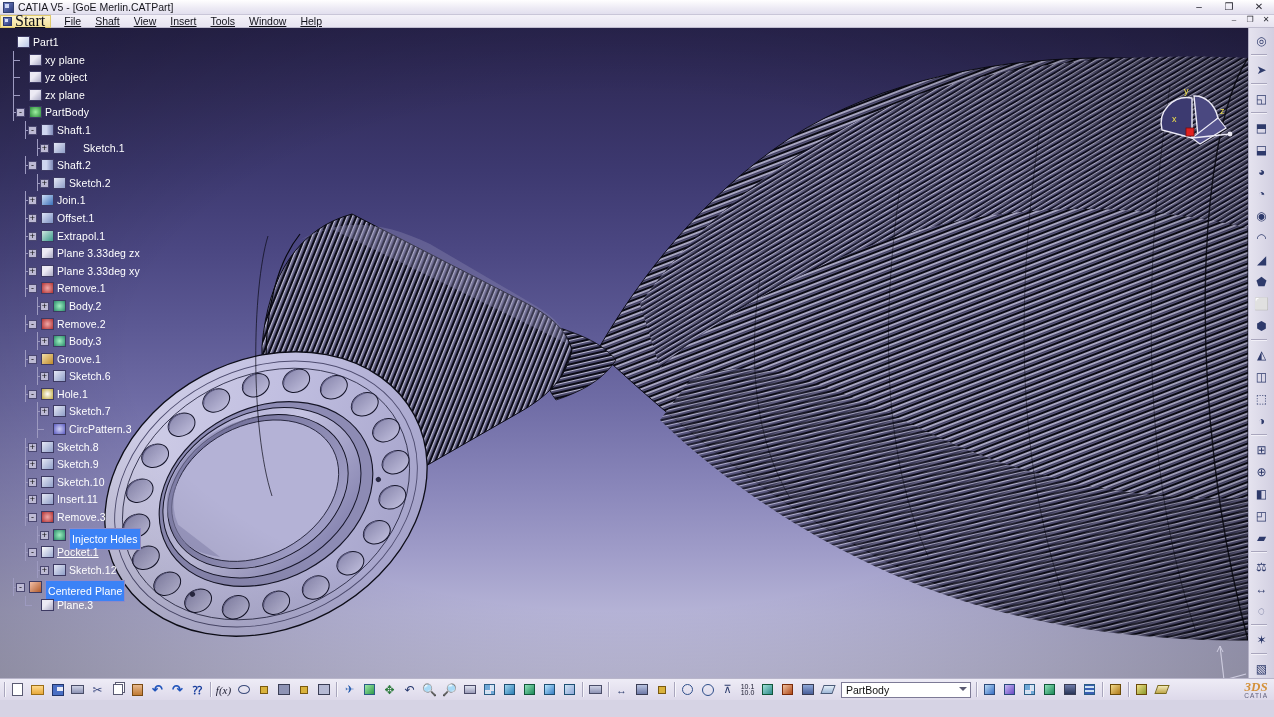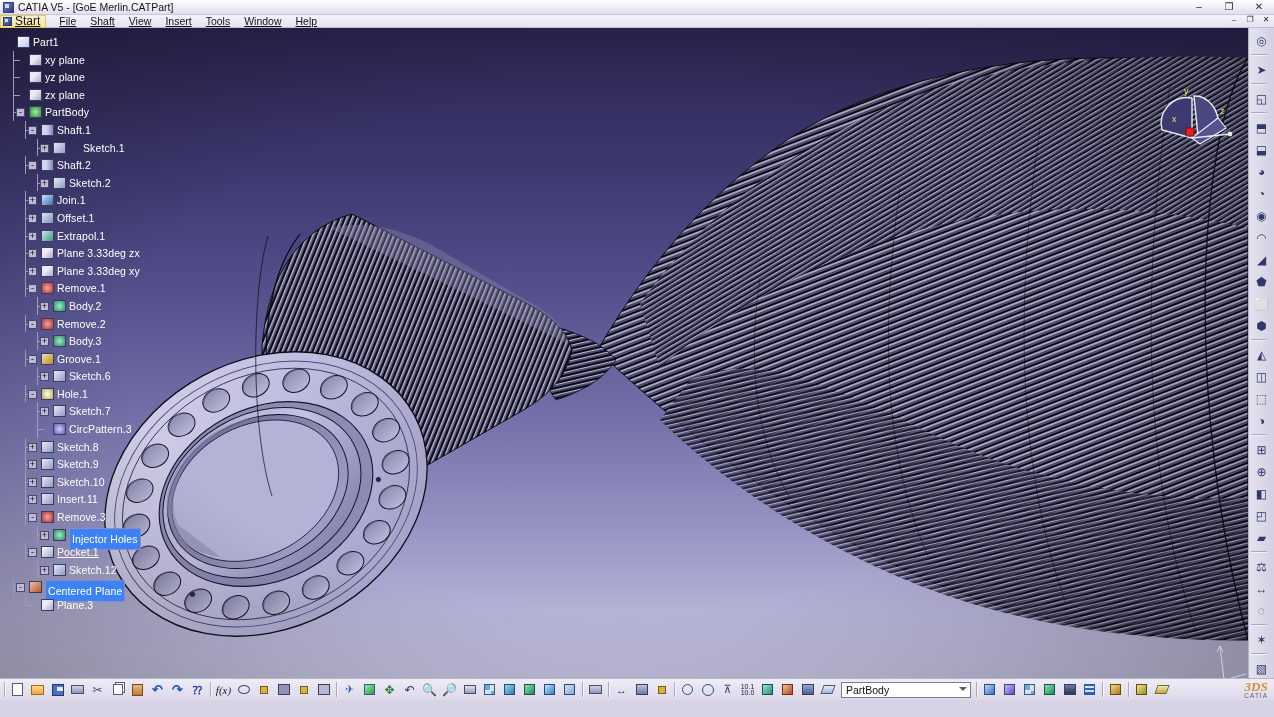--- a/index.html
+++ b/index.html
@@ -213,21 +213,21 @@
     <div class="win-btns">
       <div class="win-btn">–</div>
       <div class="win-btn">❐</div>
       <div class="win-btn close">✕</div>
     </div>
   </div>
 
   <div class="menubar">
     <div class="start-btn">
       <span class="start-ico"></span>
-      <span style="font-size:12px;color:#11111a;"><u>Start</u></span>
+      <span style="font-size:16px;color:#11111a;font-family:Liberation Serif, serif;"><u>Start</u></span>
     </div>
     <div class="menu-item"><u>File</u></div>
     <div class="menu-item"><u>Shaft</u></div>
     <div class="menu-item"><u>View</u></div>
     <div class="menu-item"><u>Insert</u></div>
     <div class="menu-item"><u>Tools</u></div>
     <div class="menu-item"><u>Window</u></div>
     <div class="menu-item"><u>Help</u></div>
     <div class="win-btns" style="margin-left:auto;">
       <div class="win-btn" style="width:16px;height:12px;font-size:8px;">–</div>
@@ -439,21 +439,21 @@
         <div class="node" style="top: 0px;">
           <div class="vline" style="left: 13px; top: 0px; height: 17.6px;"></div>
           <div class="hline" style="left: 13px; top: 9px; width: 7px;"></div>
           <div class="nico" style="left: 29px;;background:linear-gradient(135deg,#eceaf4 40%,#a9a9c4);"></div>
           <div class="nlabel" style="left: 45px;">xy plane</div>
         </div>
         <div class="node" style="top: 0px;">
           <div class="vline" style="left: 13px; top: 0px; height: 17.6px;"></div>
           <div class="hline" style="left: 13px; top: 9px; width: 7px;"></div>
           <div class="nico" style="left: 29px;;background:linear-gradient(135deg,#eceaf4 40%,#a9a9c4);"></div>
-          <div class="nlabel" style="left: 45px;">yz plane</div>
+          <div class="nlabel" style="left: 45px;">yz object</div>
         </div>
         <div class="node" style="top: 0px;">
           <div class="vline" style="left: 13px; top: 0px; height: 17.6px;"></div>
           <div class="hline" style="left: 13px; top: 9px; width: 7px;"></div>
           <div class="nico" style="left: 29px;;background:linear-gradient(135deg,#eceaf4 40%,#a9a9c4);"></div>
           <div class="nlabel" style="left: 45px;">zx plane</div>
         </div>
         <div class="node" style="top: 0px;">
           <div class="vline" style="left: 13px; top: 0px; height: 17.6px;"></div>
           <div class="hline" style="left: 13px; top: 9px; width: 7px;"></div>

